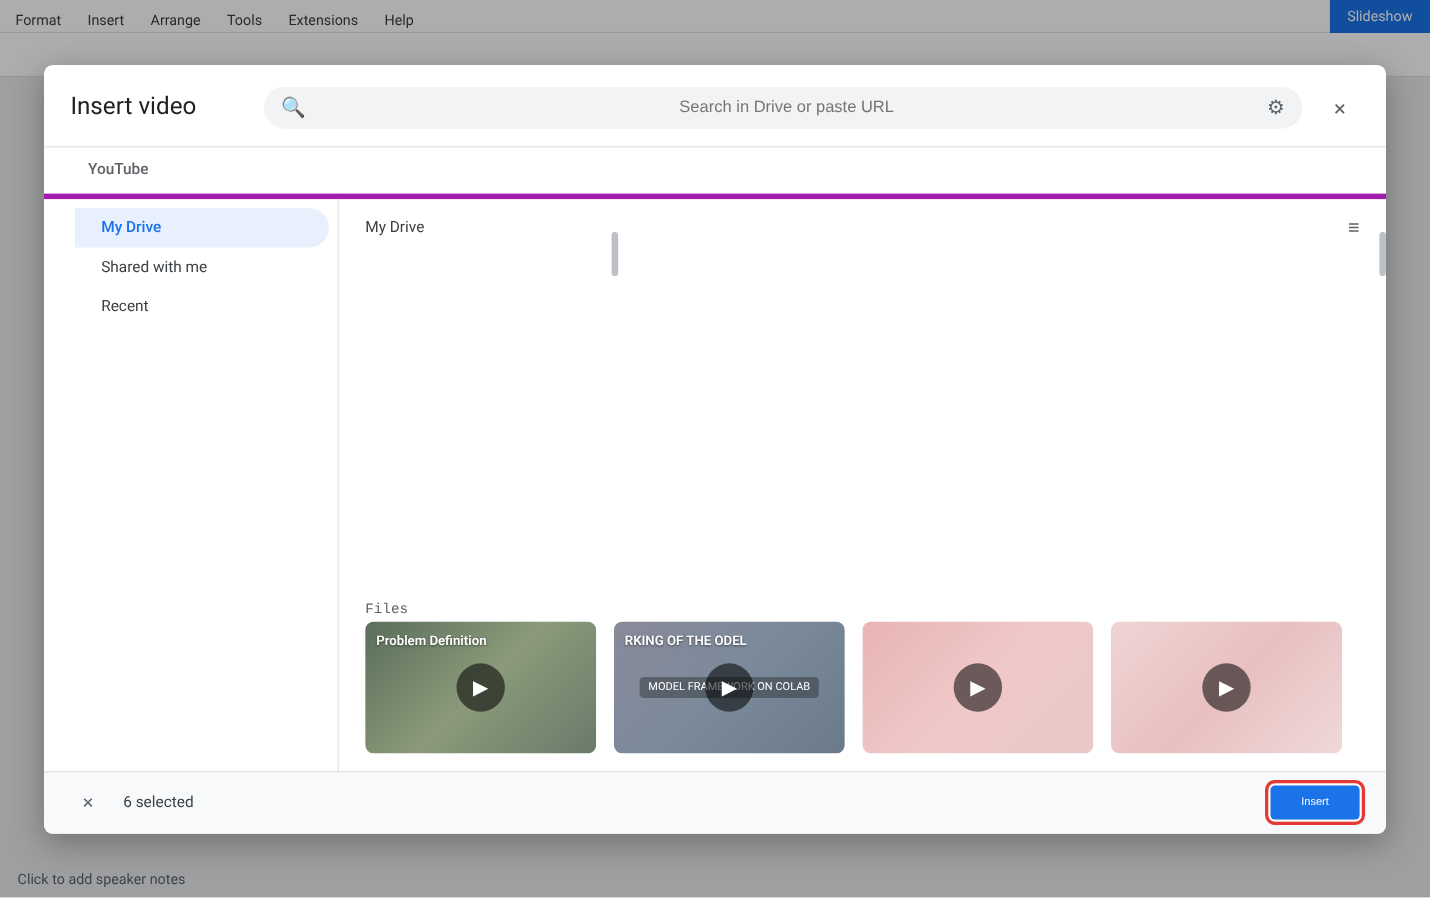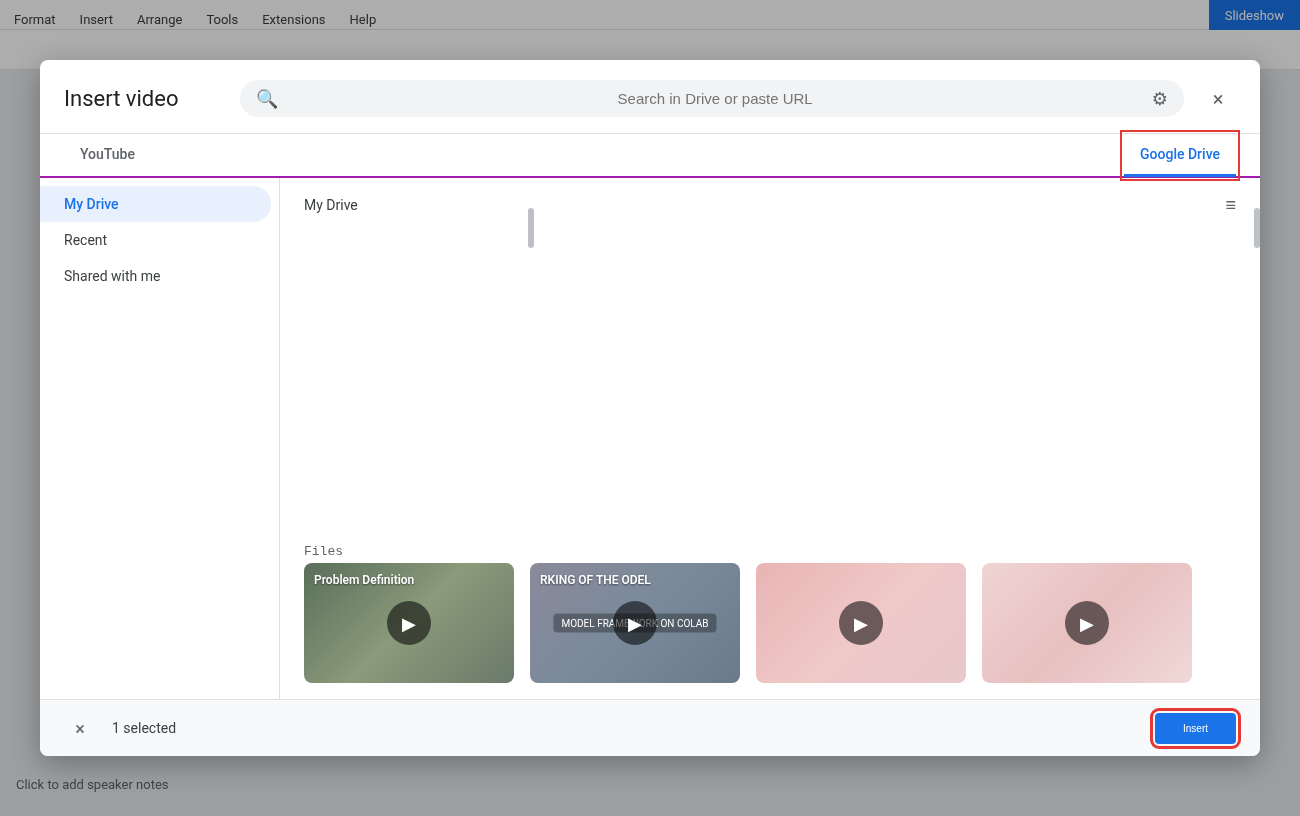--- a/index.html
+++ b/index.html
@@ -151,22 +151,21 @@
       justify-content: center;
       cursor: pointer;
       color: #5f6368;
       font-size: 20px;
     }
 
     
     .dialog-tabs {
       display: flex;
       padding: 0 24px;
-      border-bottom: 2px solid #a21caf;
-      justify-content: space-between;
+      border-bottom: 5px solid #a21caf;
     }
 
     .tab {
       padding: 12px 16px;
       font-size: 14px;
       cursor: pointer;
       color: #5f6368;
       border-bottom: 3px solid transparent;
       margin-bottom: -1px;
       font-weight: 500;
@@ -178,20 +177,21 @@
       outline: 2px solid #e53935;
       outline-offset: 2px;
     }
 
     
     .dialog-body {
       display: flex;
       flex: 1;
       overflow: hidden;
       min-height: 0;
+      padding-left: 28px;
     }
 
     
     .sidebar {
       width: 240px;
       padding: 8px 0;
       border-right: 1px solid #e0e0e0;
       flex-shrink: 0;
     }
 
@@ -371,21 +371,21 @@
       font-size: 10px;
       font-weight: 500;
       cursor: pointer;
       outline: 3px solid #e53935;
       outline-offset: 2px;
     }
 
     
     .speaker-notes {
       position: absolute;
-      bottom: 24px;
+      bottom: 8px;
       left: 16px;
       font-size: 13px;
       color: #5f6368;
       z-index: 1;
     }
   </style>
 </head>
 <body>
 
 <div class="bg-editor">
@@ -411,29 +411,28 @@
       <div class="search-bar">
         <span class="search-icon">🔍</span>
         <input class="search-input" type="text" placeholder="Search in Drive or paste URL" style="">
         <span class="filter-icon">⚙</span>
       </div>
       <div class="close-btn">×</div>
     </div>
 
     <div class="dialog-tabs">
       <div class="tab">YouTube</div>
-      <div class="tab active">Google Drive</div>
     </div>
 
     <div class="dialog-body">
 
       <div class="sidebar">
         <div class="sidebar-item active">My Drive</div>
+        <div class="sidebar-item">Shared with me</div>
         <div class="sidebar-item">Recent</div>
-        <div class="sidebar-item">Shared with me</div>
       </div>
 
       <div class="main-content">
         <div class="content-header">
           <span class="breadcrumb-path">My Drive</span>
           <span class="list-view-btn">≡</span>
         </div>
 
         <div style="position:absolute;left:248px;top:0;width:6px;height:100%;">
           <div class="scroll-thumb" style="top:30px;"></div>
@@ -472,19 +471,19 @@
             </div>
 
           </div>
         </div>
       </div>
     </div>
 
     <div class="dialog-footer">
       <div class="footer-left">
         <div class="clear-btn">×</div>
-        <span class="selected-label">1 selected</span>
+        <span class="selected-label">6 selected</span>
       </div>
       <button class="insert-btn">Insert</button>
     </div>
 
   </div>
 </div>
 
 </body></html>

